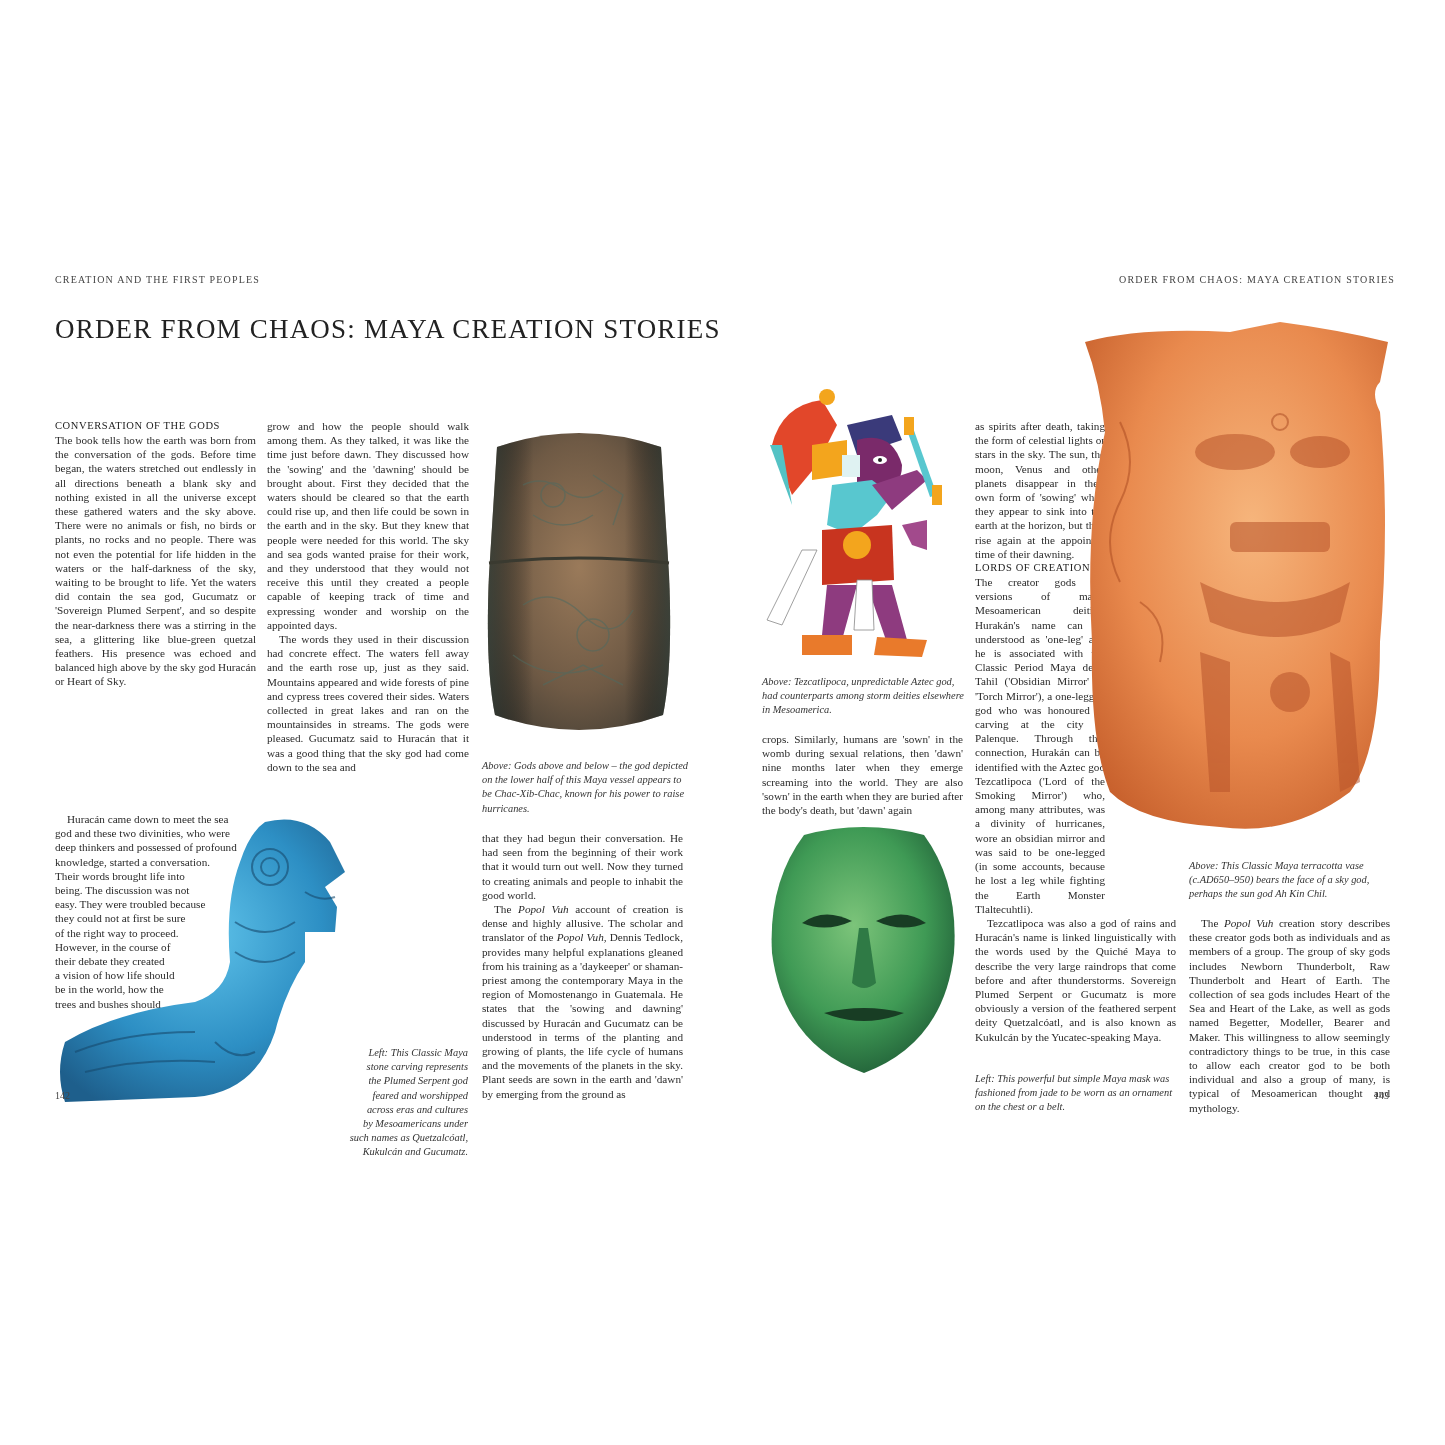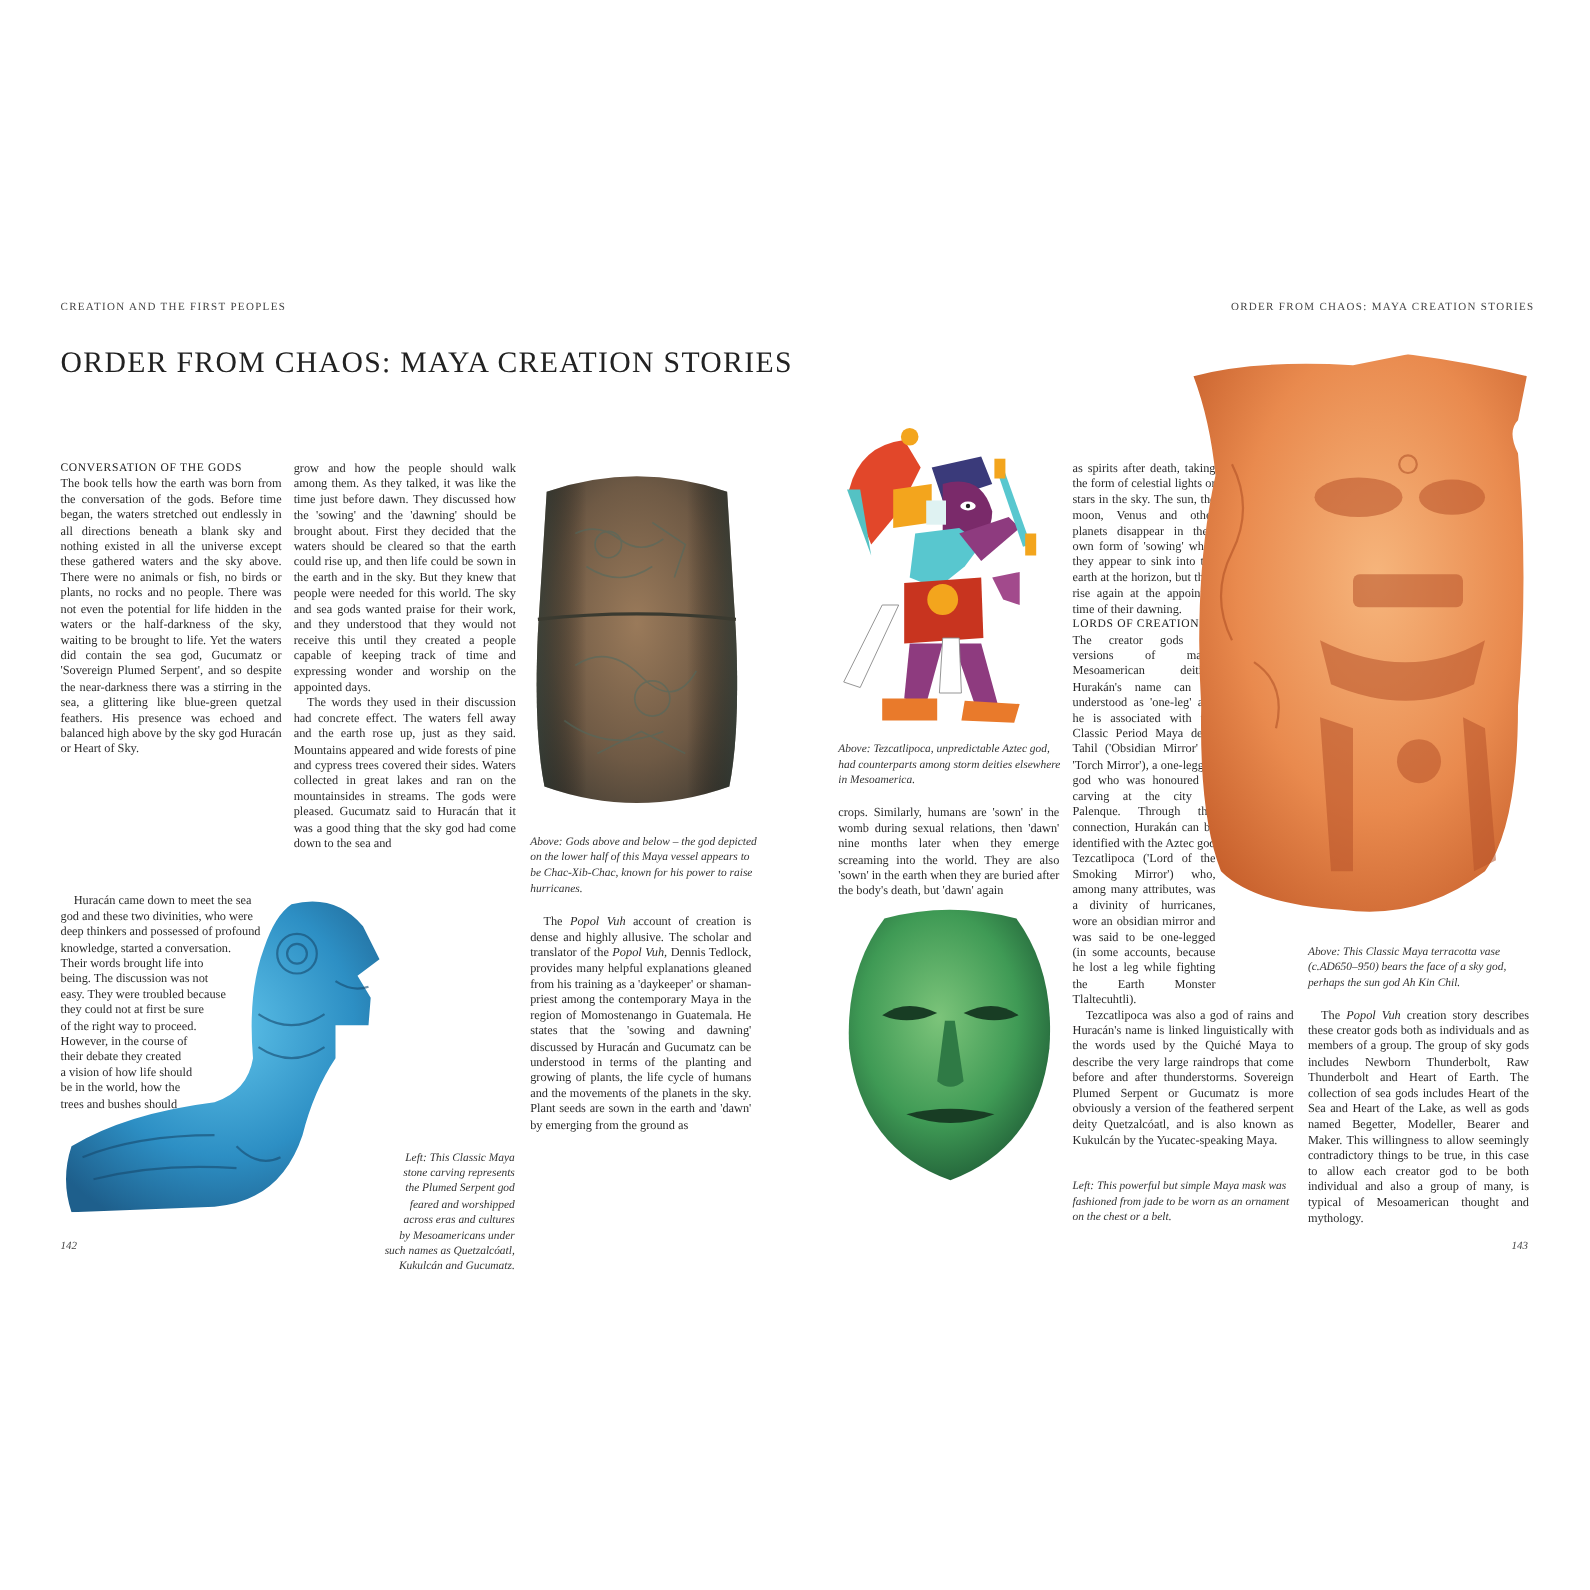--- a/index.html
+++ b/index.html
@@ -6,21 +6,21 @@
   html, body { width: 1445px; height: 1445px; background: #ffffff; overflow: hidden; }
   body { position: relative; font-family: "Liberation Serif", "DejaVu Serif", serif; color: #2a2a2a; }
   .abs { position: absolute; }
   .running-head { font-size: 10px; letter-spacing: 1.2px; color: #444; text-transform: uppercase; top: 274px; }
   .page-title { left: 55px; top: 314px; font-size: 27px; letter-spacing: 1.2px; color: #222; font-weight: normal; white-space: nowrap; text-transform: uppercase; }
   .col { font-size: 11.2px; line-height: 14.2px; text-align: justify; color: #2a2a2a; }
   .col p { margin: 0; }
   .col p.indent { text-indent: 12px; }
   .col h3 { font-size: 10.5px; font-weight: normal; letter-spacing: 0.6px; text-transform: uppercase; line-height: 14px; color: #222; }
   .caption { font-style: italic; font-size: 10.4px; line-height: 14.2px; color: #333; }
-  .folio { font-size: 10px; color: #444; top: 1127px; font-style: italic; }
+  .folio { font-size: 10px; color: #444; top: 1090px; }
   .img { position: absolute; }
 </style>
 </head>
 <body>
 
 <div class="abs running-head" style="left:55px;">Creation and the First Peoples</div>
 <h1 class="abs page-title">Order from Chaos: Maya Creation Stories</h1>
 
 <div class="abs col" style="left:55px; top:419px; width:201px;">
   <h3>Conversation of the Gods</h3>
@@ -111,20 +111,21 @@
       <div>the Plumed Serpent god</div>
       <div>feared and worshipped</div>
       <div>across eras and cultures</div>
       <div>by Mesoamericans under</div>
       <div>such names as Quetzalcóatl,</div>
       <div>Kukulcán and Gucumatz.</div>
     </div>
 </div>
 
 <div class="abs col" style="left:482px; top:831px; width:201px;">
+  <p>that they had begun their conversation. He had seen from the beginning of their work that it would turn out well. Now they turned to creating animals and people to inhabit the good world.</p>
   <p class="indent"><span>The </span><i>Popol Vuh</i><span> account of creation is dense and highly allusive. The scholar and translator of the </span><i>Popol Vuh</i><span>, Dennis Tedlock, provides many helpful explanations gleaned from his training as a 'daykeeper' or shaman-priest among the contemporary Maya in the region of Momostenango in Guatemala. He states that the 'sowing and dawning' discussed by Huracán and Gucumatz can be understood in terms of the planting and growing of plants, the life cycle of humans and the movements of the planets in the sky. Plant seeds are sown in the earth and 'dawn' by emerging from the ground as</span></p>
 </div>
 
 <div class="abs folio" style="left:55px;">142</div>
 
 <div class="abs running-head" style="left:1119px;">Order from Chaos: Maya Creation Stories</div>
 
 <div class="img" style="left:762px; top:385px; width:200px; height:280px;">
   <svg width="200" height="280" viewBox="0 0 200 280">
     <path d="M10 60 Q20 20 60 15 L75 40 L55 80 L30 110 Z" fill="#e2472a"></path>

